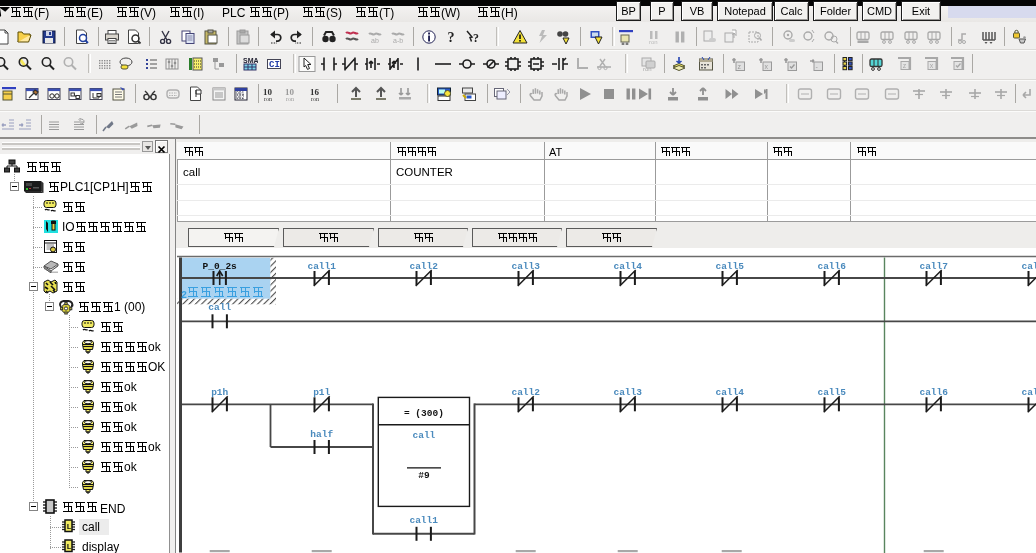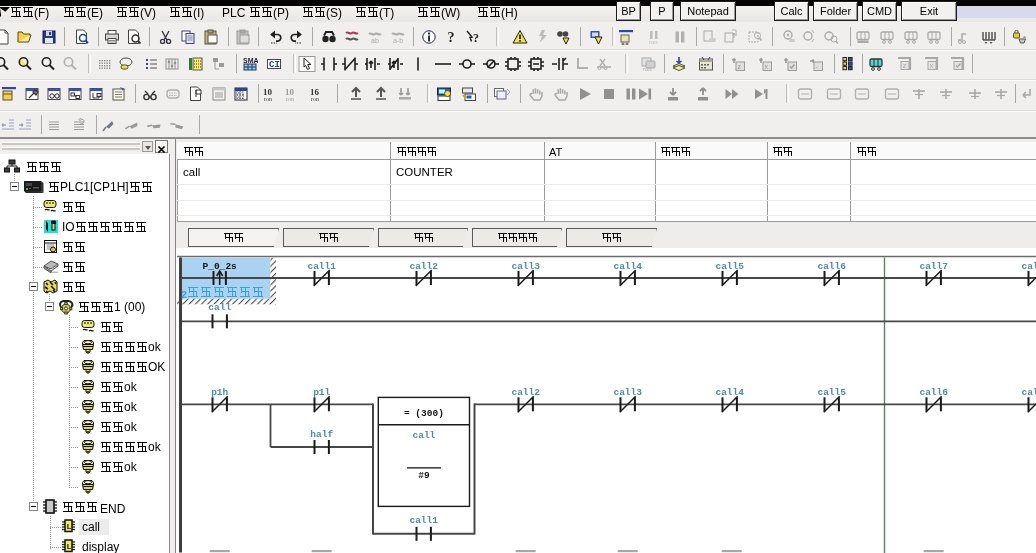--- a/index.html
+++ b/index.html
@@ -42,25 +42,25 @@
 <div class="mi" style="left:355px"><i class="c"></i><i class="c"></i>(T)</div>
 <div class="mi" style="left:417px"><i class="c"></i><i class="c"></i>(W)</div>
 <div class="mi" style="left:477px"><i class="c"></i><i class="c"></i>(H)</div>
 <div class="abs" style="left:0;top:0;width:1036px;height:6px;background:#050505"></div>
 <div class="abs" style="left:948px;top:6px;width:88px;height:12px;background:#d7daee"></div>
 <div class="abs" style="left:0;top:7px;width:10px;height:10px;background:#050505;clip-path:polygon(0 0,100% 0,0 100%)"></div>
 <div class="abs" style="left:0;top:8px;width:7px;height:9px;background:#f0efee;clip-path:polygon(0 0,100% 55%,20% 100%)"></div>
 <div class="btn97" style="left:616px;width:25px">BP</div>
 <div class="btn97" style="left:650px;width:24px">P</div>
 <div class="btn97" style="left:681px;width:32px">VB</div>
-<div class="btn97" style="left:680px;width:56px">Notepad</div>
+<div class="btn97" style="left:717px;width:56px">Notepad</div>
 <div class="btn97" style="left:774px;width:35px">Calc</div>
 <div class="btn97" style="left:813px;width:45px">Folder</div>
 <div class="btn97" style="left:862px;width:35px">CMD</div>
-<div class="btn97" style="left:901px;width:56px">Exit</div>
+<div class="btn97" style="left:901px;width:40px">Exit</div>
 <div class="abs" style="left:0;top:22px;width:1036px;height:116px;background:#f0efee"></div>
 <div class="abs" style="left:0;top:49px;width:1036px;height:1px;background:#dcdad7"></div>
 <div class="abs" style="left:0;top:50px;width:1036px;height:1px;background:#fbfbfa"></div>
 <div class="abs" style="left:0;top:79px;width:1036px;height:1px;background:#dcdad7"></div>
 <div class="abs" style="left:0;top:80px;width:1036px;height:1px;background:#fbfbfa"></div>
 <div class="abs" style="left:0;top:110px;width:1036px;height:1px;background:#dcdad7"></div>
 <div class="abs" style="left:0;top:111px;width:1036px;height:1px;background:#fbfbfa"></div>
 <div class="abs" style="left:0;top:137px;width:1036px;height:2px;background:#8e8c8a"></div>
 <div class="abs" style="left:0;top:22px;width:1036px;height:27px">
       <div class="ticon" style="left:-6px;top:6px">

